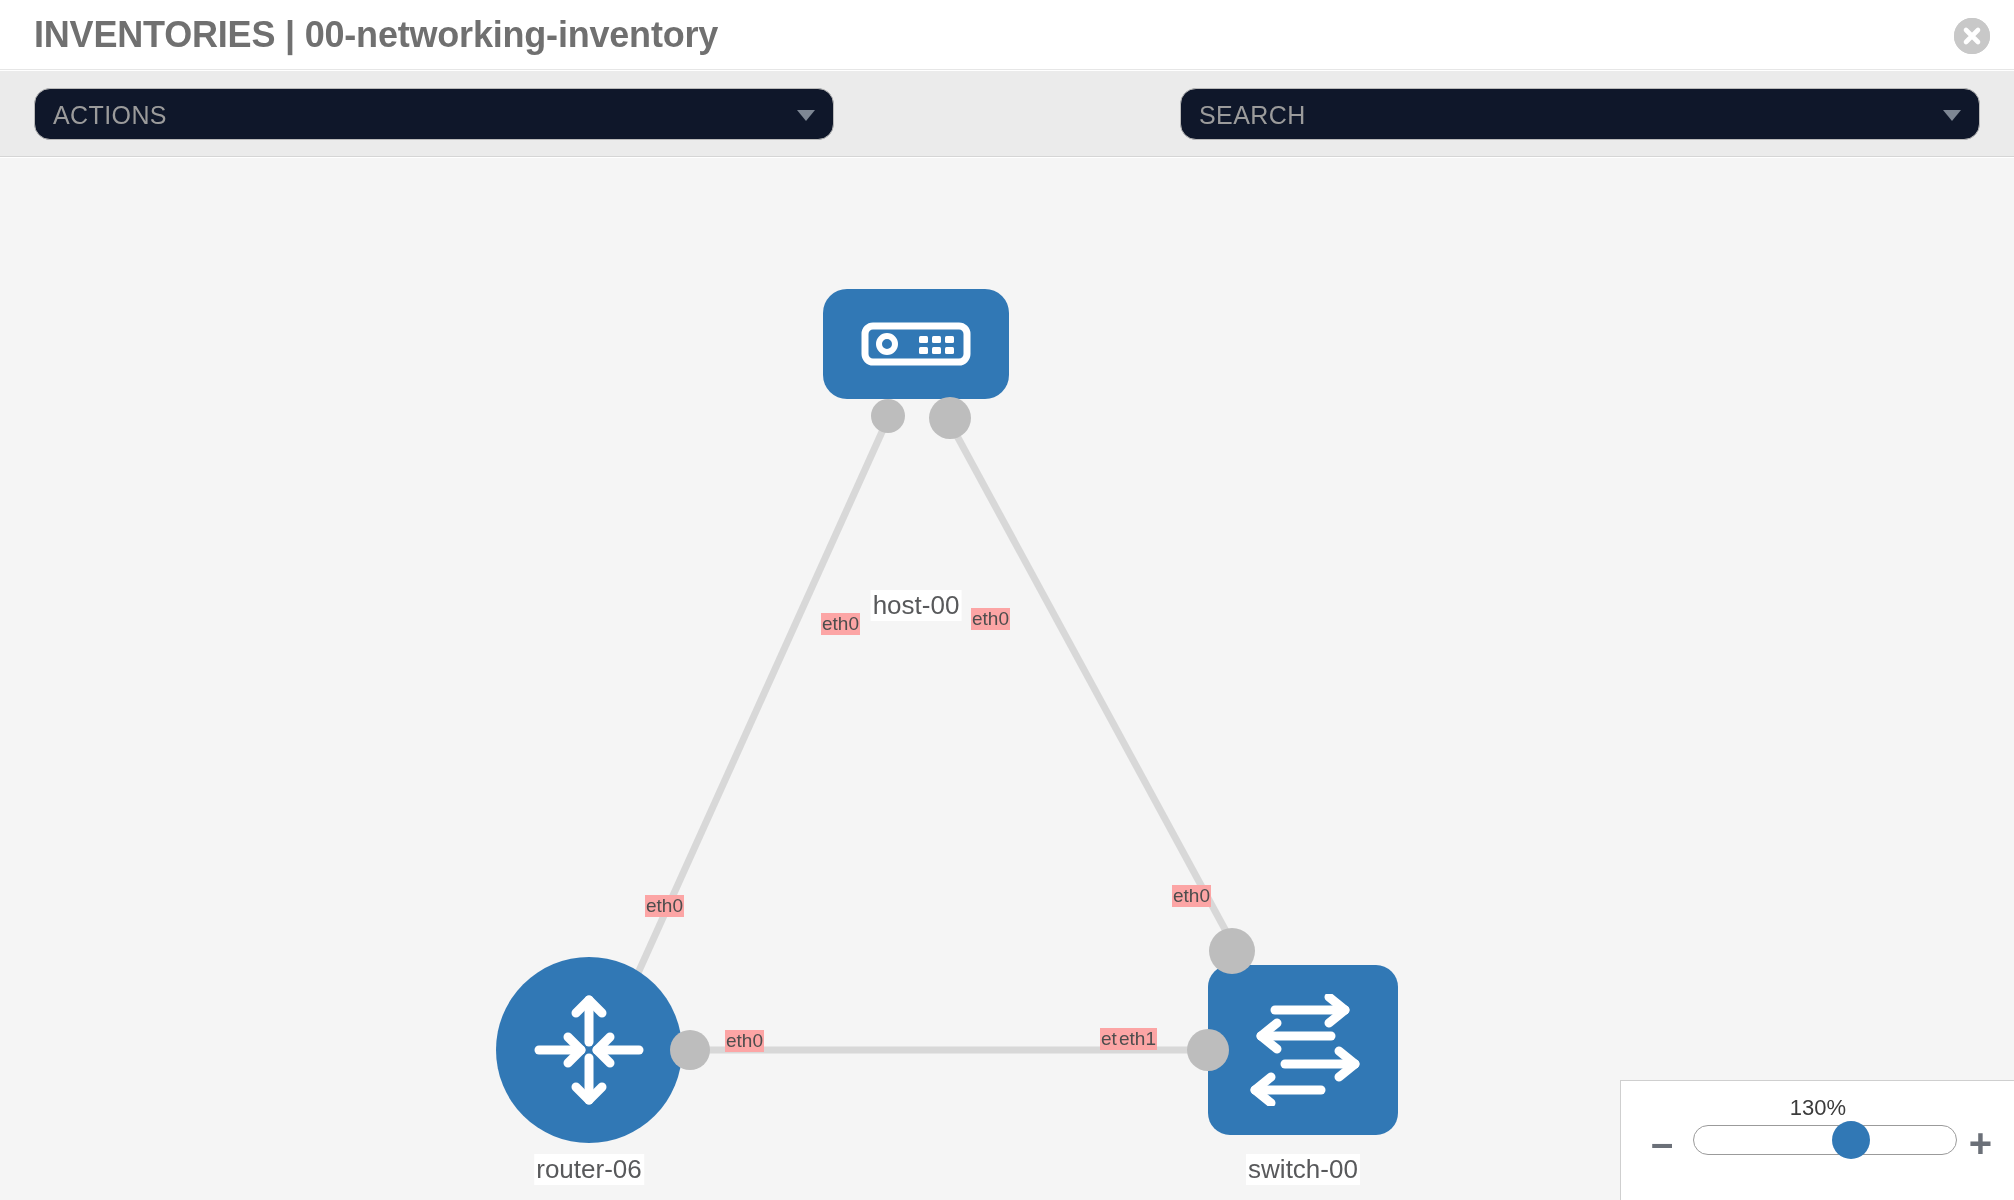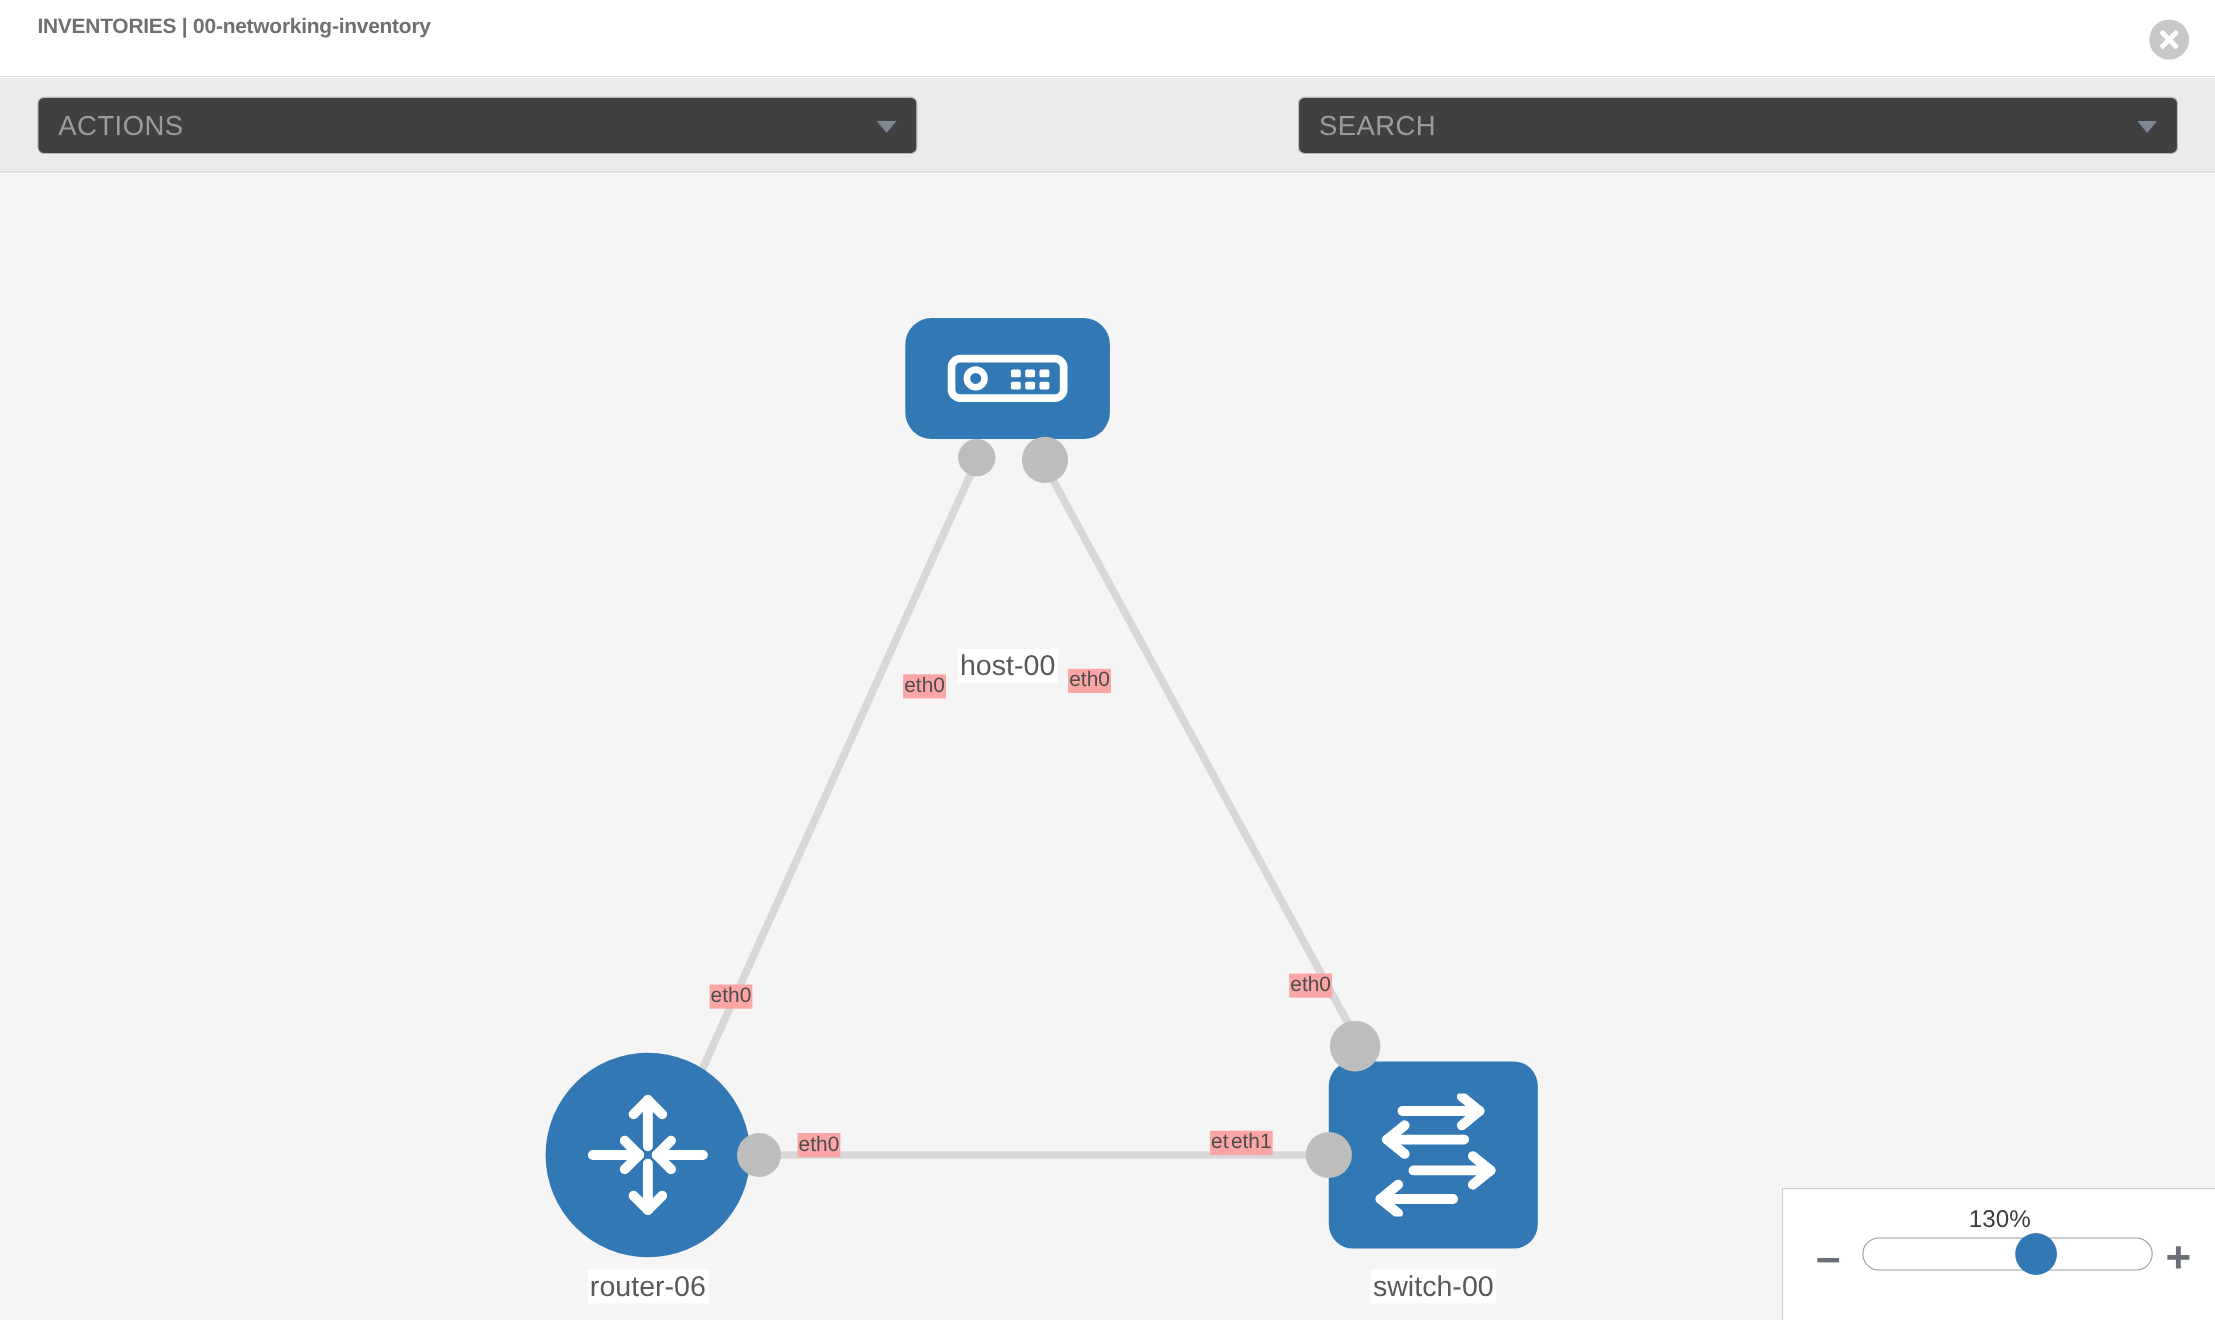--- a/index.html
+++ b/index.html
@@ -19,21 +19,21 @@
 
   
   .header {
     position: absolute; left: 0; top: 0;
     width: 2014px; height: 70px;
     background: #ffffff;
     border-bottom: 1px solid #e6e6e6;
   }
   .page-title {
     position: absolute; left: 34px; top: 14px;
-    font-size: 19px; font-weight: bold;
+    font-size: 36px; font-weight: bold;
     color: #707070;
     letter-spacing: -0.2px;
     white-space: nowrap;
     text-align: center;
   }
   .close-btn {
     position: absolute; right: 24px; top: 18px;
     width: 36px; height: 36px;
     border-radius: 50%;
     background: #c8c8c8;
@@ -43,23 +43,23 @@
 
   
   .toolbar {
     position: absolute; left: 0; top: 71px;
     width: 2014px; height: 86px;
     background: #ebebeb;
     border-bottom: 1px solid #d5d5d5;
   }
   .select-box {
     position: absolute;
-    background: #404040;
+    background: #0f172a;
     border: 1px solid #b9b9b9;
-    border-radius: 6px;
+    border-radius: 16px;
     height: 52px;
     cursor: pointer;
   }
   .select-box .label {
     position: absolute; left: 18px; top: 12px;
     font-size: 25px; color: #9b9b9b;
     letter-spacing: 0.4px;
     white-space: nowrap;
   }
   .select-box .caret {

